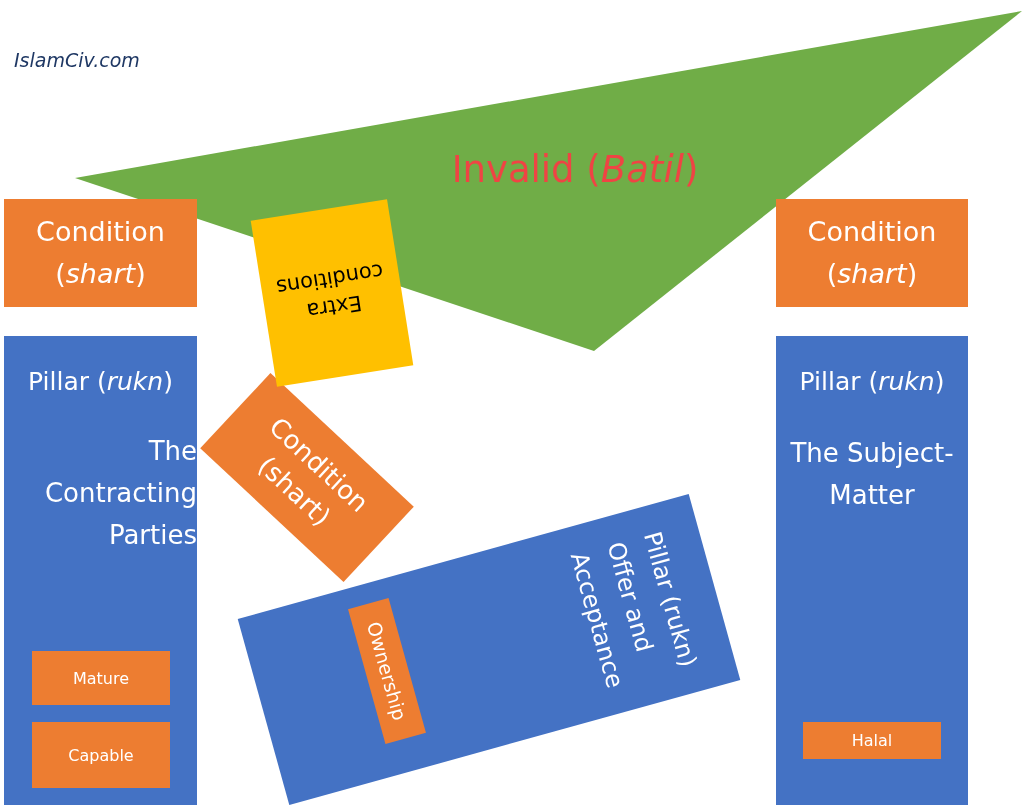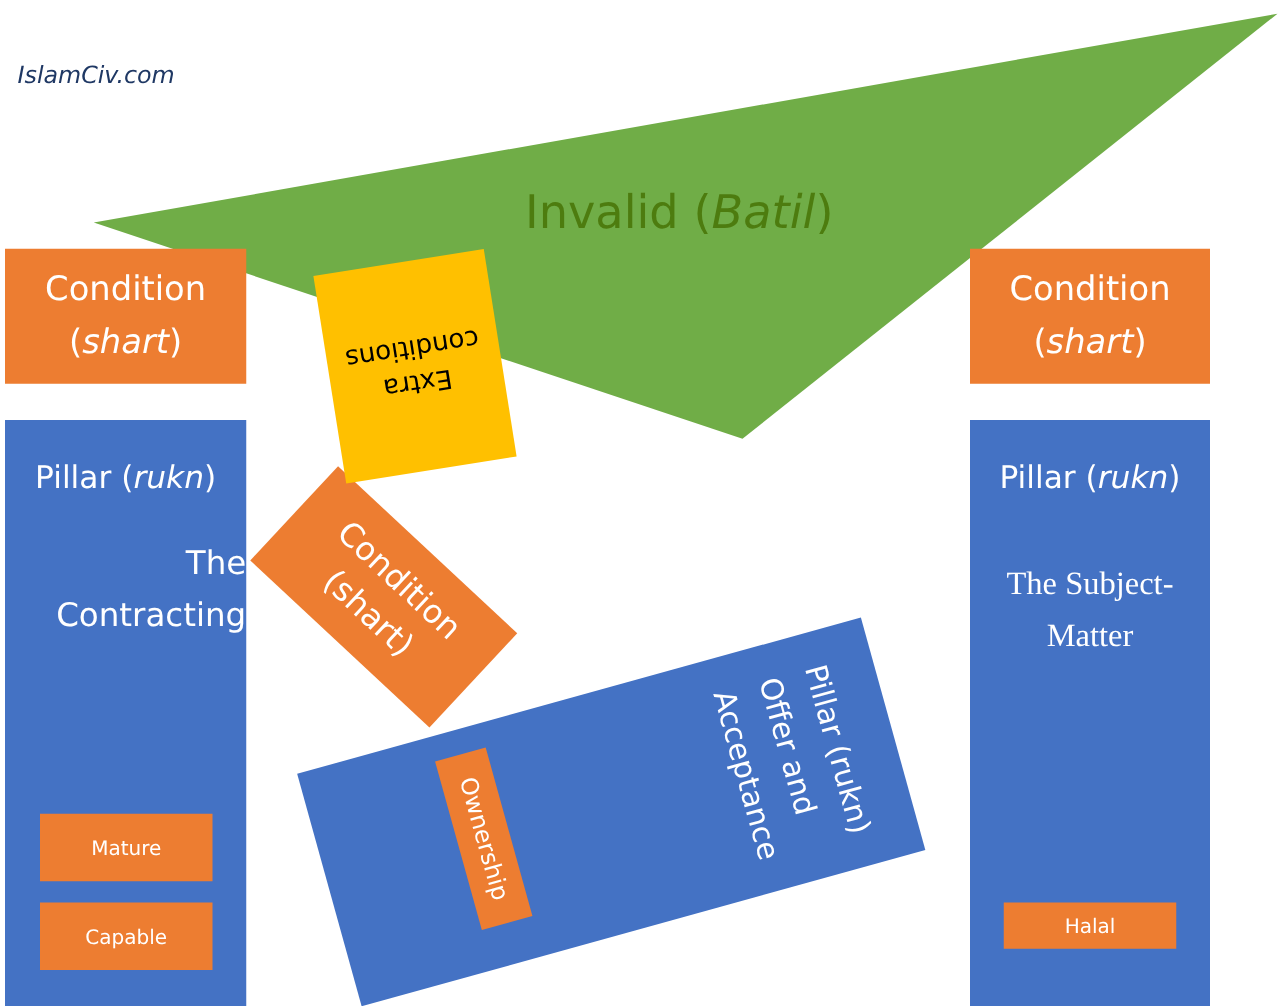--- a/index.html
+++ b/index.html
@@ -9,21 +9,21 @@
   .orange { background:#ed7d31; color:#fff; }
   .blue { background:#4472c4; color:#fff; }
   .yellow { background:#ffc000; color:#000; }
   .center { display:flex; flex-direction:column; align-items:center; justify-content:center; text-align:center; }
   #site { left:14px; top:12px; font-size:19px; font-style:italic; color:#1f3864;margin-top:37px; }
   svg#tri { position:absolute; left:0; top:0; }
   .cond-text { font-size:27px; line-height:42px; }
   .pillar-head { font-size:25px; line-height:32px; }
   .pillar-body { font-size:26px; line-height:42px; }
   .tag { font-size:16px; }
-  .tri-title { font-size:37px; line-height:48px; color:#4d7c0f; text-align:left; }
+  .tri-title { font-size:37px; line-height:48px; color:#ef4444; text-align:center; }
 </style>
 </head>
 <body>
 
 <div id="site" class="abs">IslamCiv.com</div>
 
 <svg id="tri" width="1024" height="805">
   <polygon points="75,178 1022,11 594,351" fill="#70ad47"></polygon>
 </svg>
 <div class="abs tri-title" style="left:420px; top:146px; width:310px;">
@@ -33,33 +33,34 @@
 <div class="abs orange center cond-text" style="left:4px; top:199px; width:193px; height:108px;">
   <div>Condition</div>
   <div><span>(</span><i>shart</i><span>)</span></div>
 </div>
 
 <div class="abs blue" style="left:4px; top:336px; width:193px; height:469px;">
   <div class="pillar-head" style="text-align:center; margin-top:30px;"><span>Pillar (</span><i>rukn</i><span>)</span></div>
   <div class="pillar-body" style="text-align:right; margin-top:32px;">
     <div>The</div>
     <div>Contracting</div>
+    <div>Parties</div>
   </div>
 </div>
 <div class="abs orange center tag" style="left:32px; top:651px; width:138px; height:54px;">Mature</div>
-<div class="abs orange center tag" style="left:32px; top:722px; width:138px; height:54px;">Capable</div>
+<div class="abs orange center tag" style="left:32px; top:722px; width:138px; height:66px;">Capable</div>
 
 <div class="abs orange center cond-text" style="left:776px; top:199px; width:192px; height:108px;">
   <div>Condition</div>
   <div><span>(</span><i>shart</i><span>)</span></div>
 </div>
 
 <div class="abs blue" style="left:776px; top:336px; width:192px; height:469px;">
   <div class="pillar-head" style="text-align:center; margin-top:30px;"><span>Pillar (</span><i>rukn</i><span>)</span></div>
-  <div class="pillar-body" style="text-align:center; margin-top:48px;font-family:Liberation Serif, serif;">
+  <div class="pillar-body" style="text-align:center; margin-top:34px;">
     <div>The Subject-</div>
     <div>Matter</div>
   </div>
 </div>
 <div class="abs orange center tag" style="left:803px; top:722px; width:138px; height:37px;">Halal</div>
 
 <div class="abs blue" style="left:255px; top:553px; width:468px; height:193px; transform:rotate(-15.5deg);">
   <div class="abs" style="left:300px; top:0; width:168px; height:193px; display:flex; align-items:center; justify-content:center;">
     <div style="transform:rotate(90deg); white-space:nowrap; text-align:left; font-size:24px; line-height:38px; color:#fff;">
       <div>Pillar (rukn)</div>

